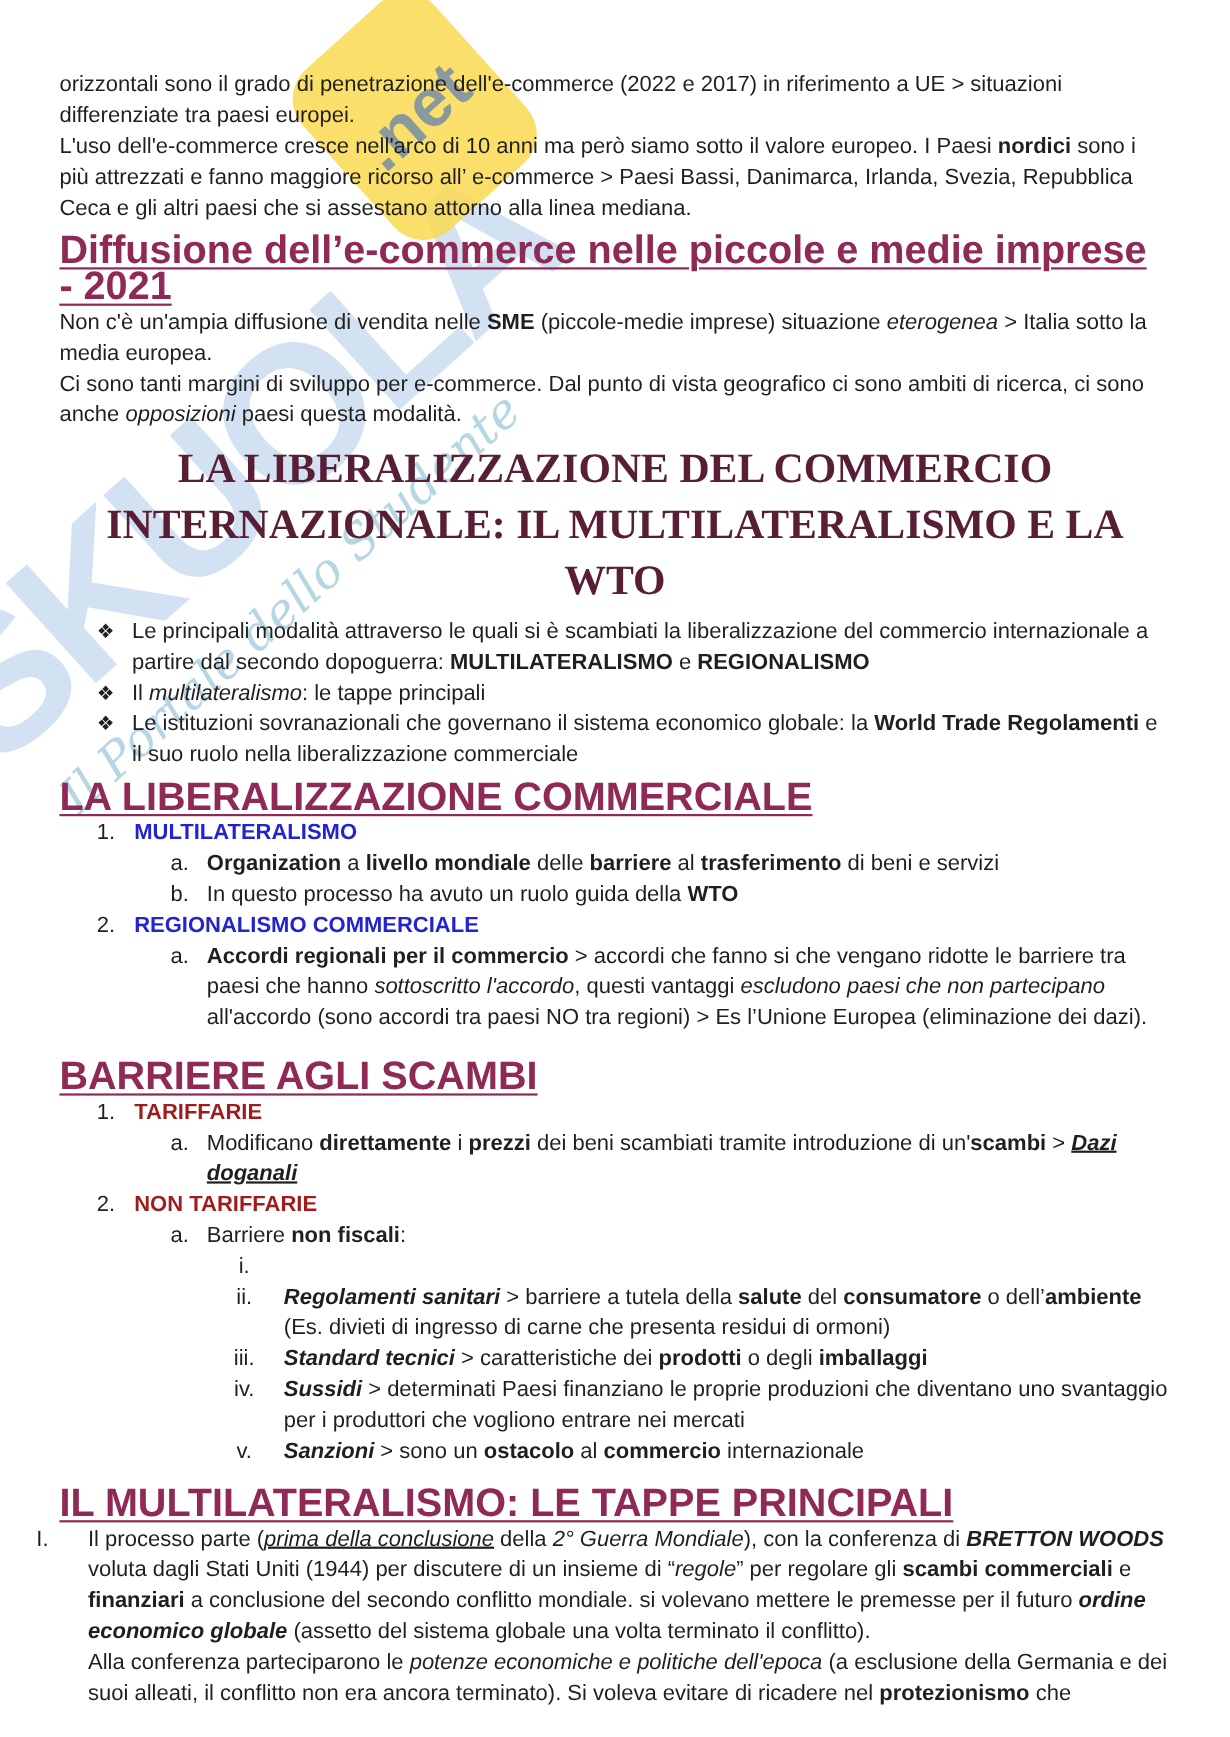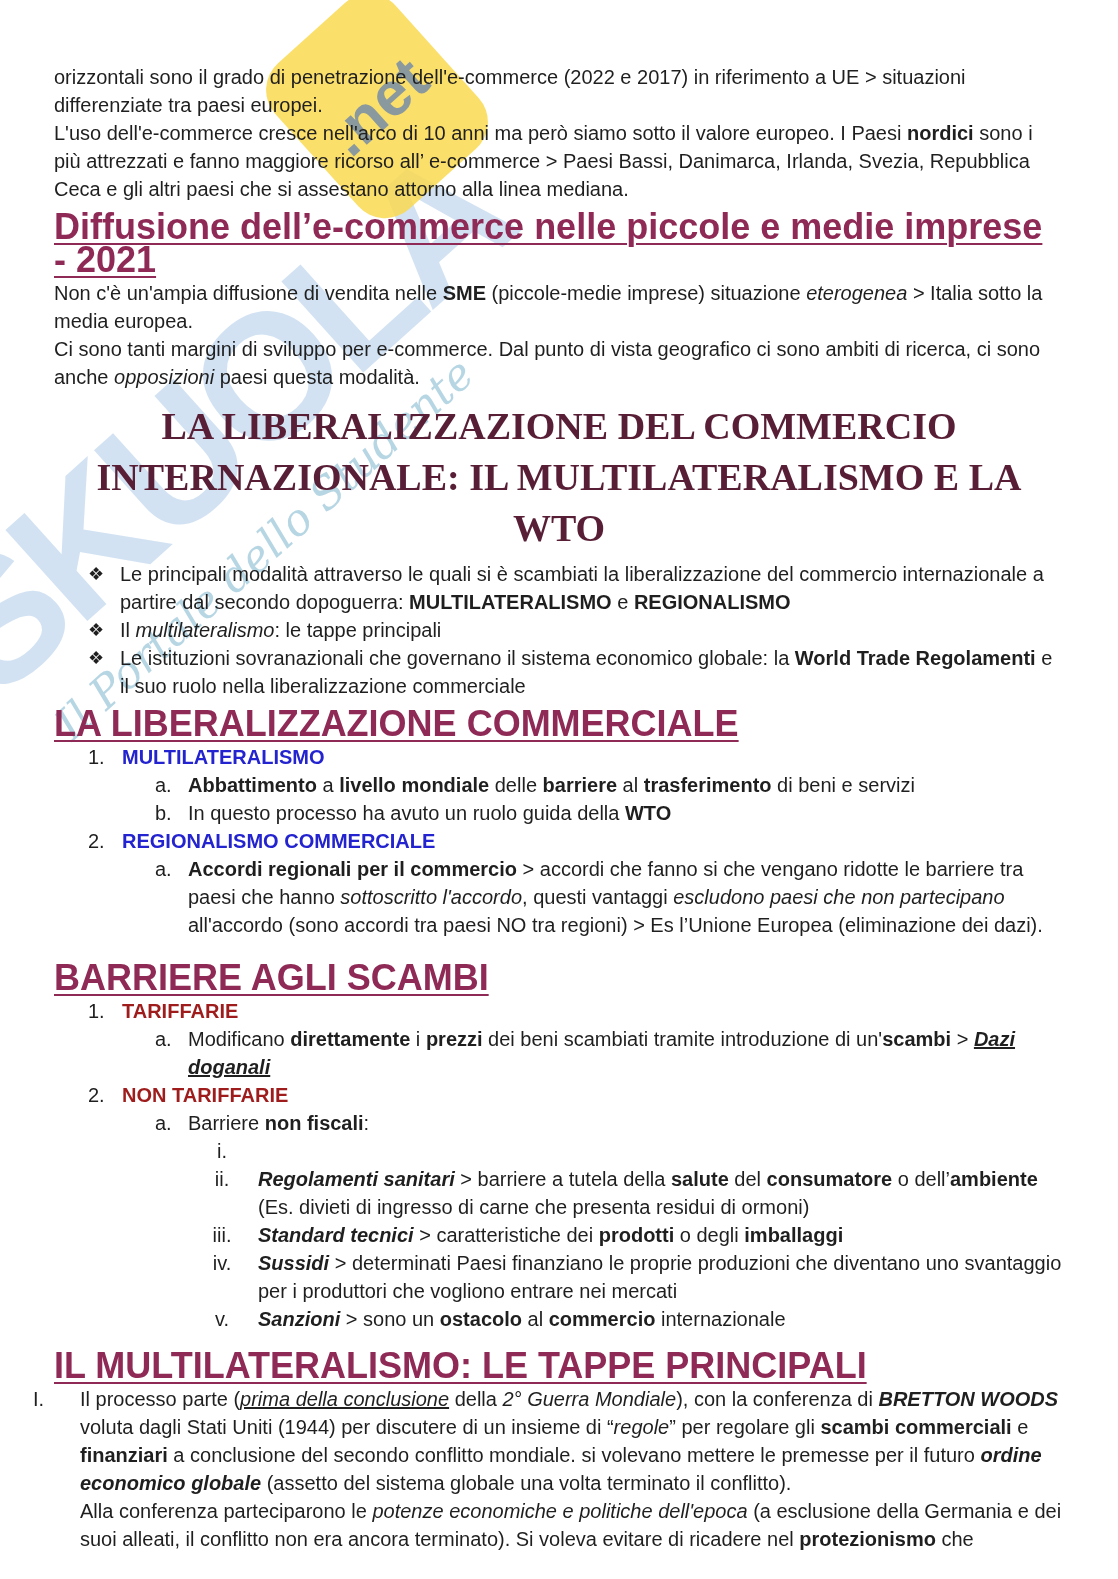--- a/index.html
+++ b/index.html
@@ -109,21 +109,21 @@
   </div>
 
   <div class="h2">LA LIBERALIZZAZIONE COMMERCIALE</div>
 
   <div class="li lvl1">
     <span class="mk">1.</span>
     <span class="tx"><span class="b blue">MULTILATERALISMO</span></span>
   </div>
   <div class="li lvl2">
     <span class="mk">a.</span>
-    <span class="tx"><span class="b">Abbattimento</span><span> a </span><span class="b">livello mondiale</span><span> delle </span><span class="b">barriere</span><span> al </span><span class="b">trasferimento</span><span> di beni e servizi</span></span>
+    <span class="tx"><span class="b">Organization</span><span> a </span><span class="b">livello mondiale</span><span> delle </span><span class="b">barriere</span><span> al </span><span class="b">trasferimento</span><span> di beni e servizi</span></span>
   </div>
   <div class="li lvl2">
     <span class="mk">b.</span>
     <span class="tx"><span>In questo processo ha avuto un ruolo guida della </span><span class="b">WTO</span></span>
   </div>
   <div class="li lvl1">
     <span class="mk">2.</span>
     <span class="tx"><span class="b blue">REGIONALISMO COMMERCIALE</span></span>
   </div>
   <div class="li lvl2">

